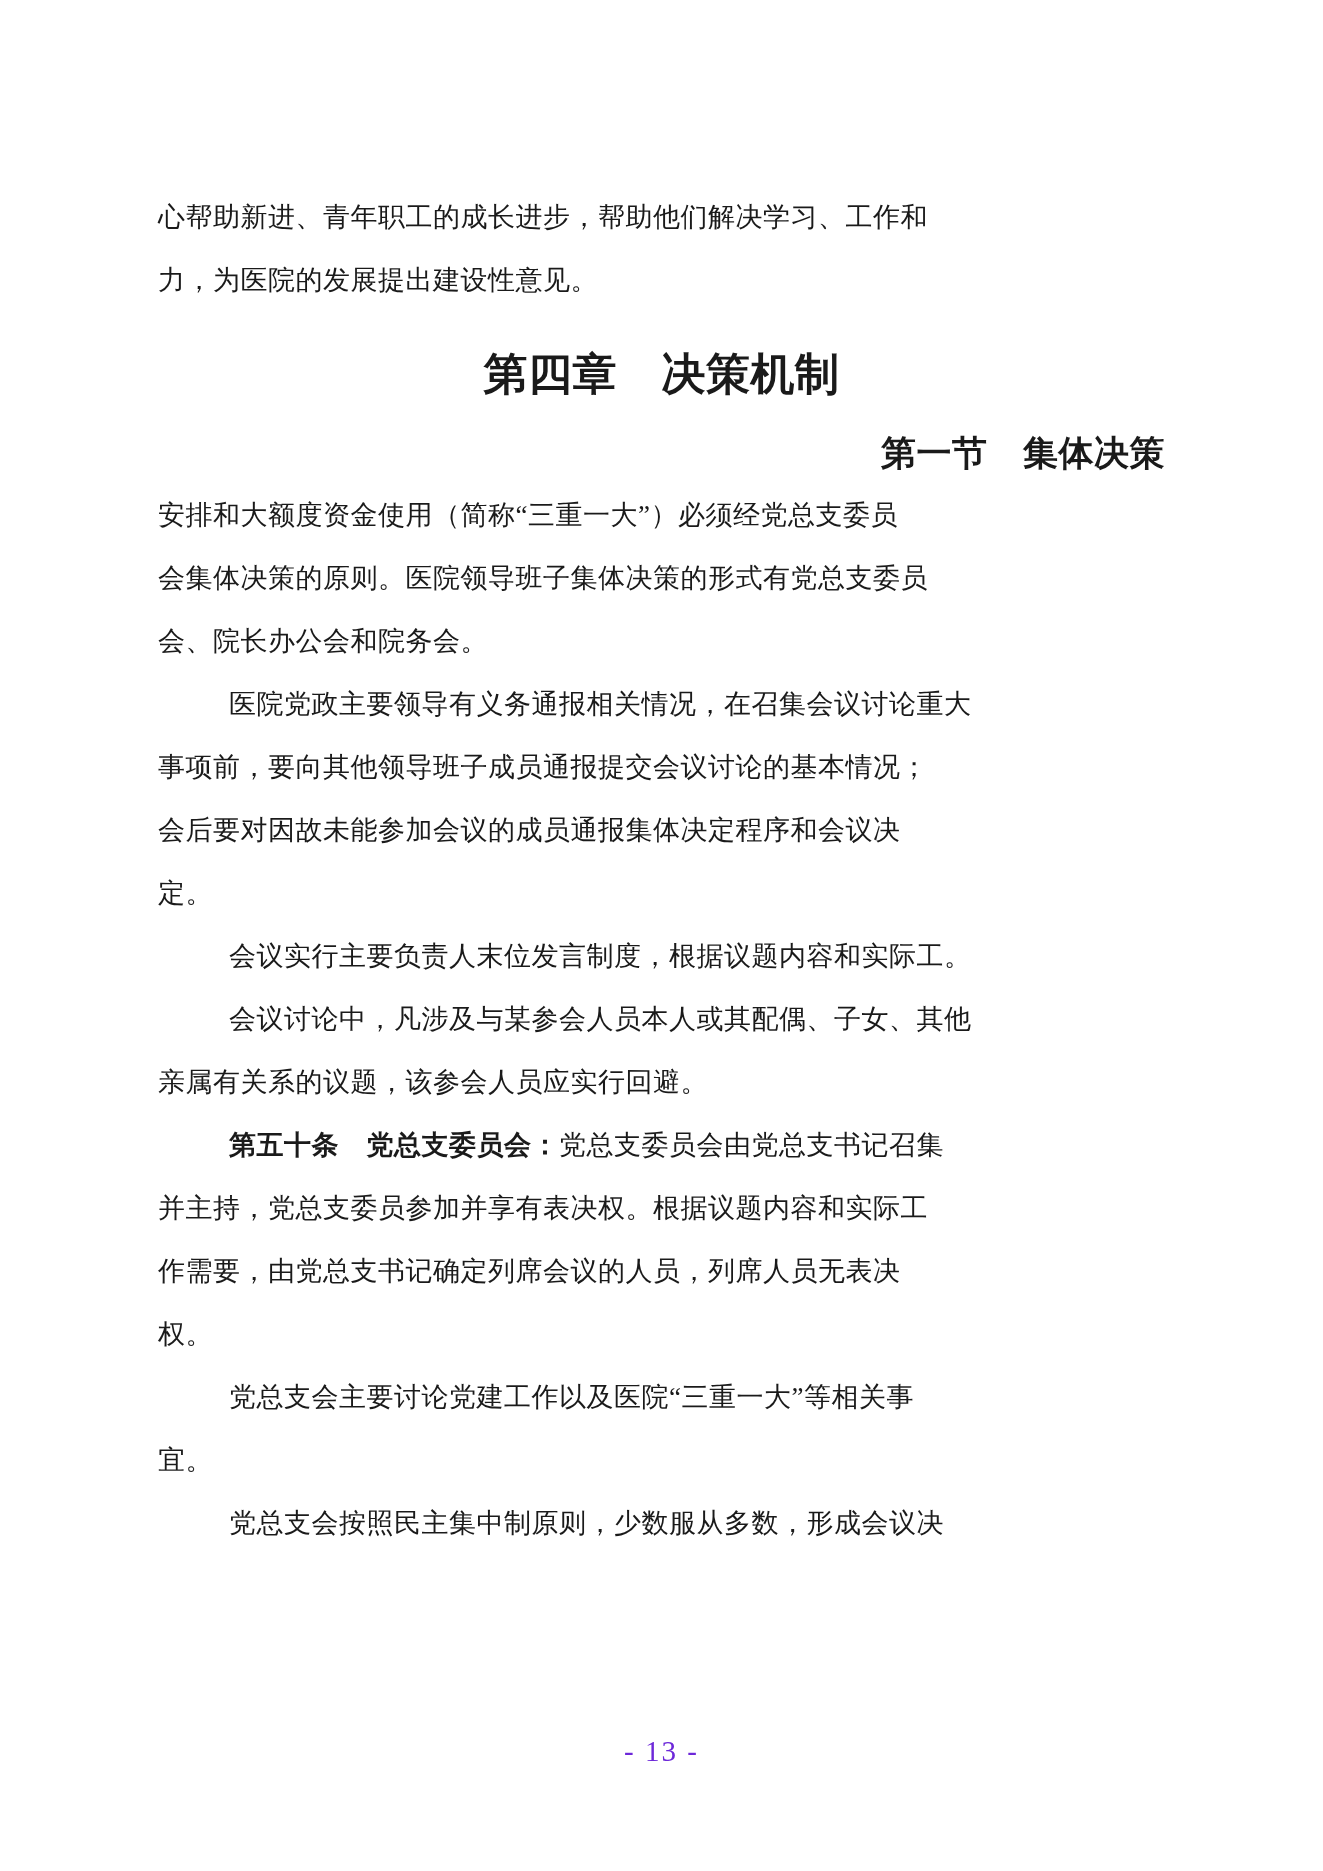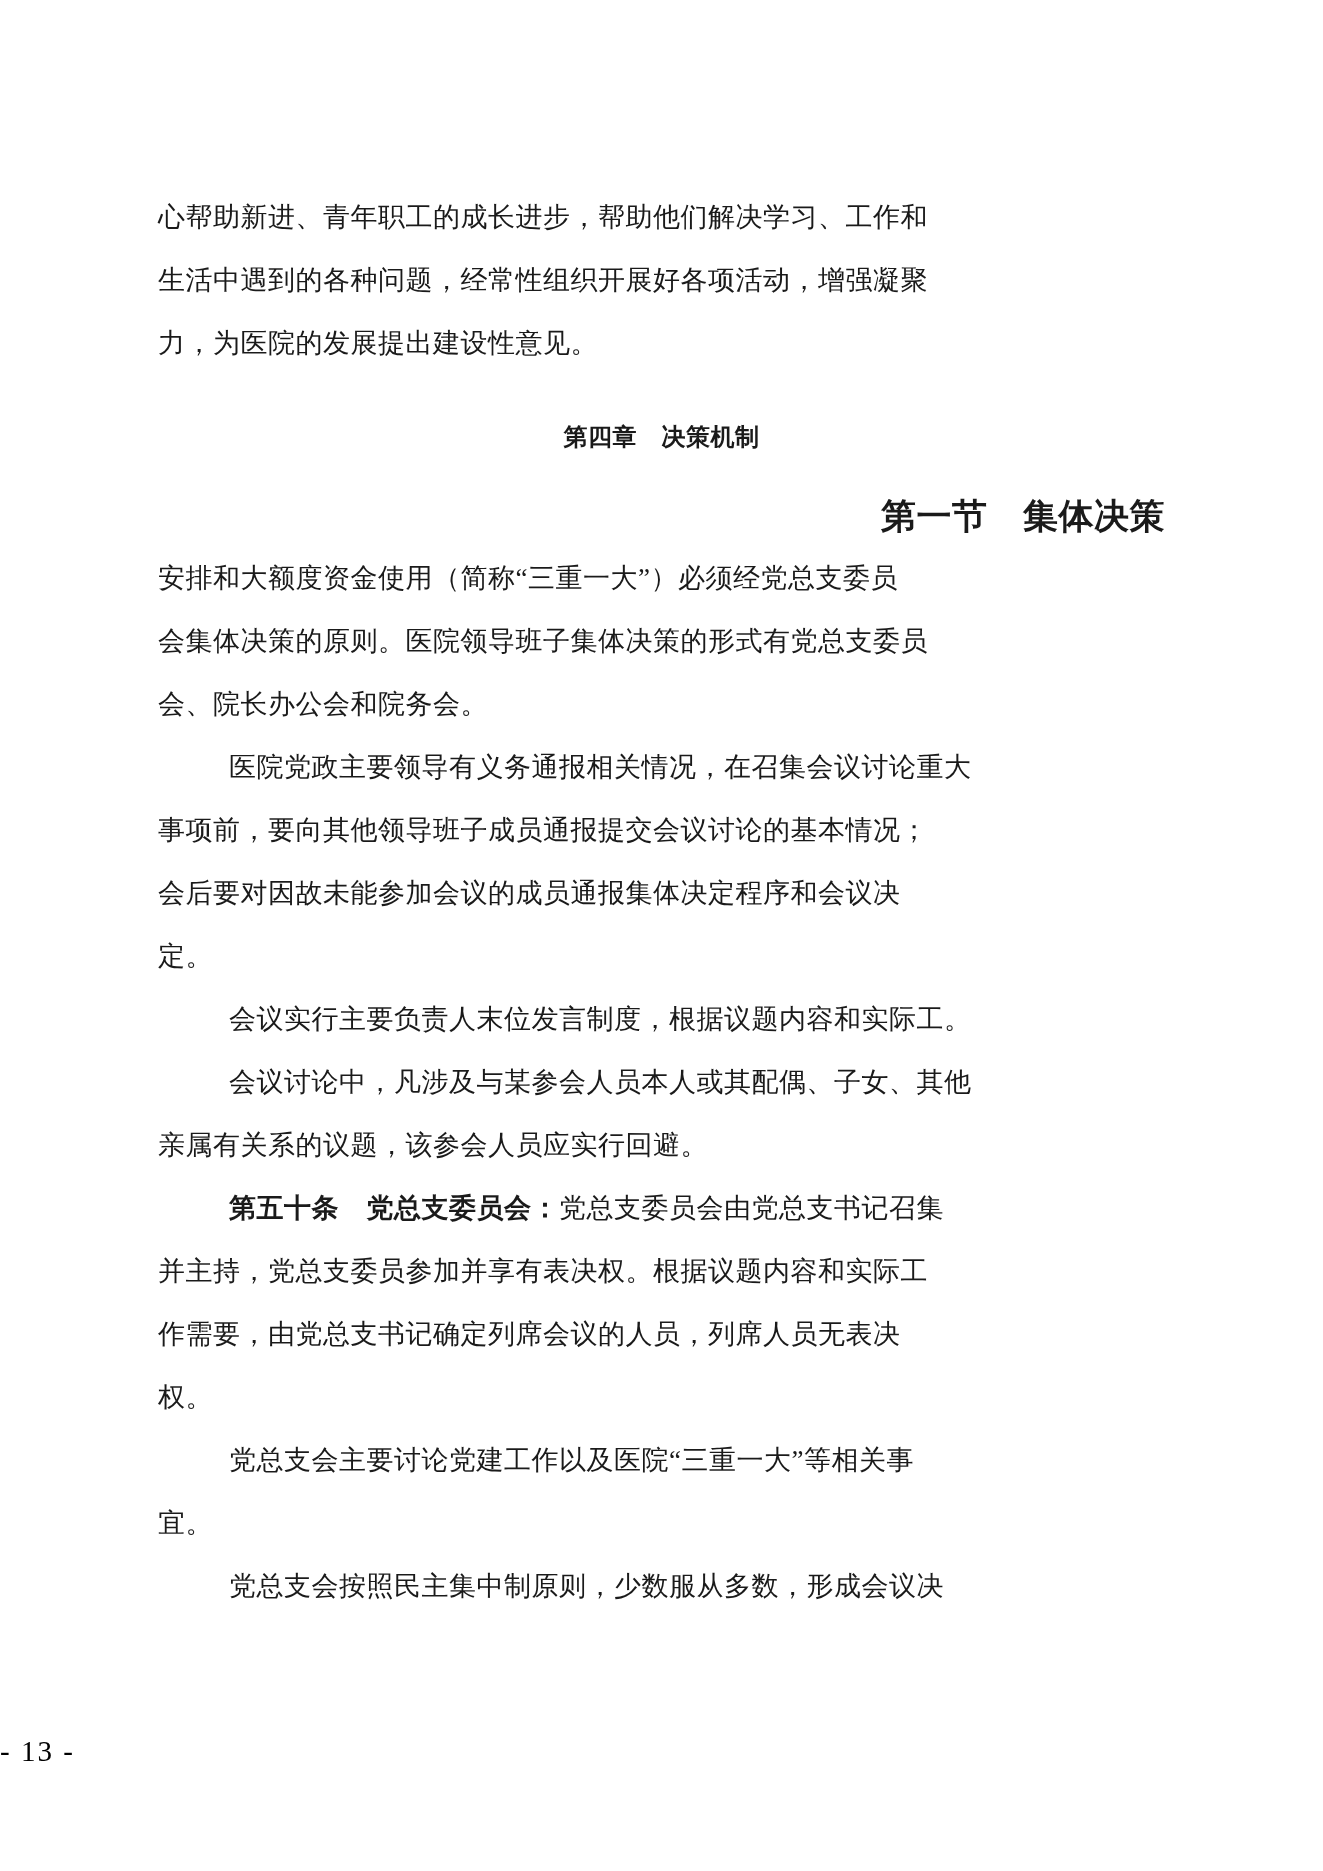--- a/index.html
+++ b/index.html
@@ -25,45 +25,44 @@
     white-space:nowrap;
   }
   .line.indent { padding-left:71px; }
   .b, .h {
     font-family:"Liberation Sans","DejaVu Sans",sans-serif;
     font-weight:bold;
   }
   .h1 {
     margin-top:30px;
     text-align:center;
-    font-size:24px;
+    font-size:44px;
   }
   .h2 {
     margin-top:16px;
     text-align:right;
     font-size:35px;
   }
   .footer {
     position:absolute;
     top:1736px; left:0;
     width:100%;
-    text-align:left;
+    text-align:center;
     font-size:29px;
     line-height:31px;
     letter-spacing:2px;
-    color:#000000;
+    color:#6d28d9;
   }
 </style>
 </head>
 <body>
 
 <div class="page">
   <div class="content">
       <div class="line"><span>心帮助新进、青年职工的成长进步，帮助他们解决学习、工作和</span></div>
-      <div class="line"><span>生活中遇到的各种问题，经常性组织开展好各项活动，增强凝聚</span></div>
       <div class="line"><span>力，为医院的发展提出建设性意见。</span></div>
       <div class="line h h1"><span class="b">第四章　决策机制</span></div>
       <div class="line h h2"><span class="b">第一节　集体决策</span></div>
       <div class="line"><span>安排和大额度资金使用（简称“三重一大”）必须经党总支委员</span></div>
       <div class="line"><span>会集体决策的原则。医院领导班子集体决策的形式有党总支委员</span></div>
       <div class="line"><span>会、院长办公会和院务会。</span></div>
       <div class="line indent"><span>医院党政主要领导有义务通报相关情况，在召集会议讨论重大</span></div>
       <div class="line"><span>事项前，要向其他领导班子成员通报提交会议讨论的基本情况；</span></div>
       <div class="line"><span>会后要对因故未能参加会议的成员通报集体决定程序和会议决</span></div>
       <div class="line"><span>定。</span></div>

